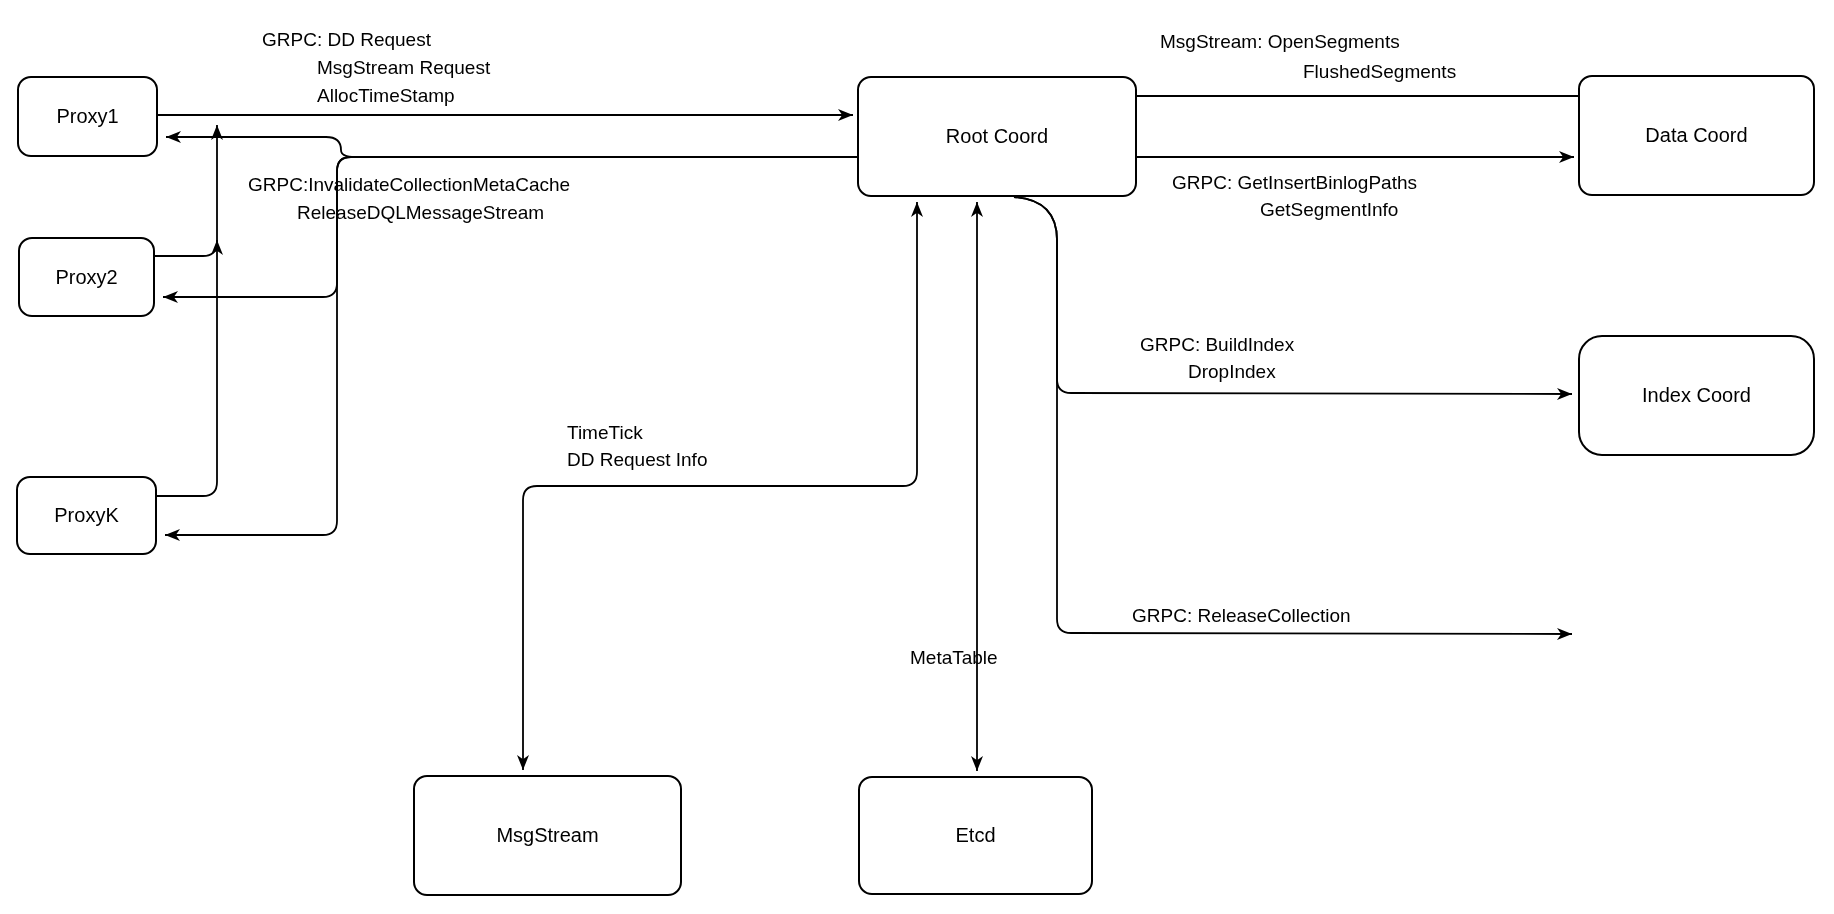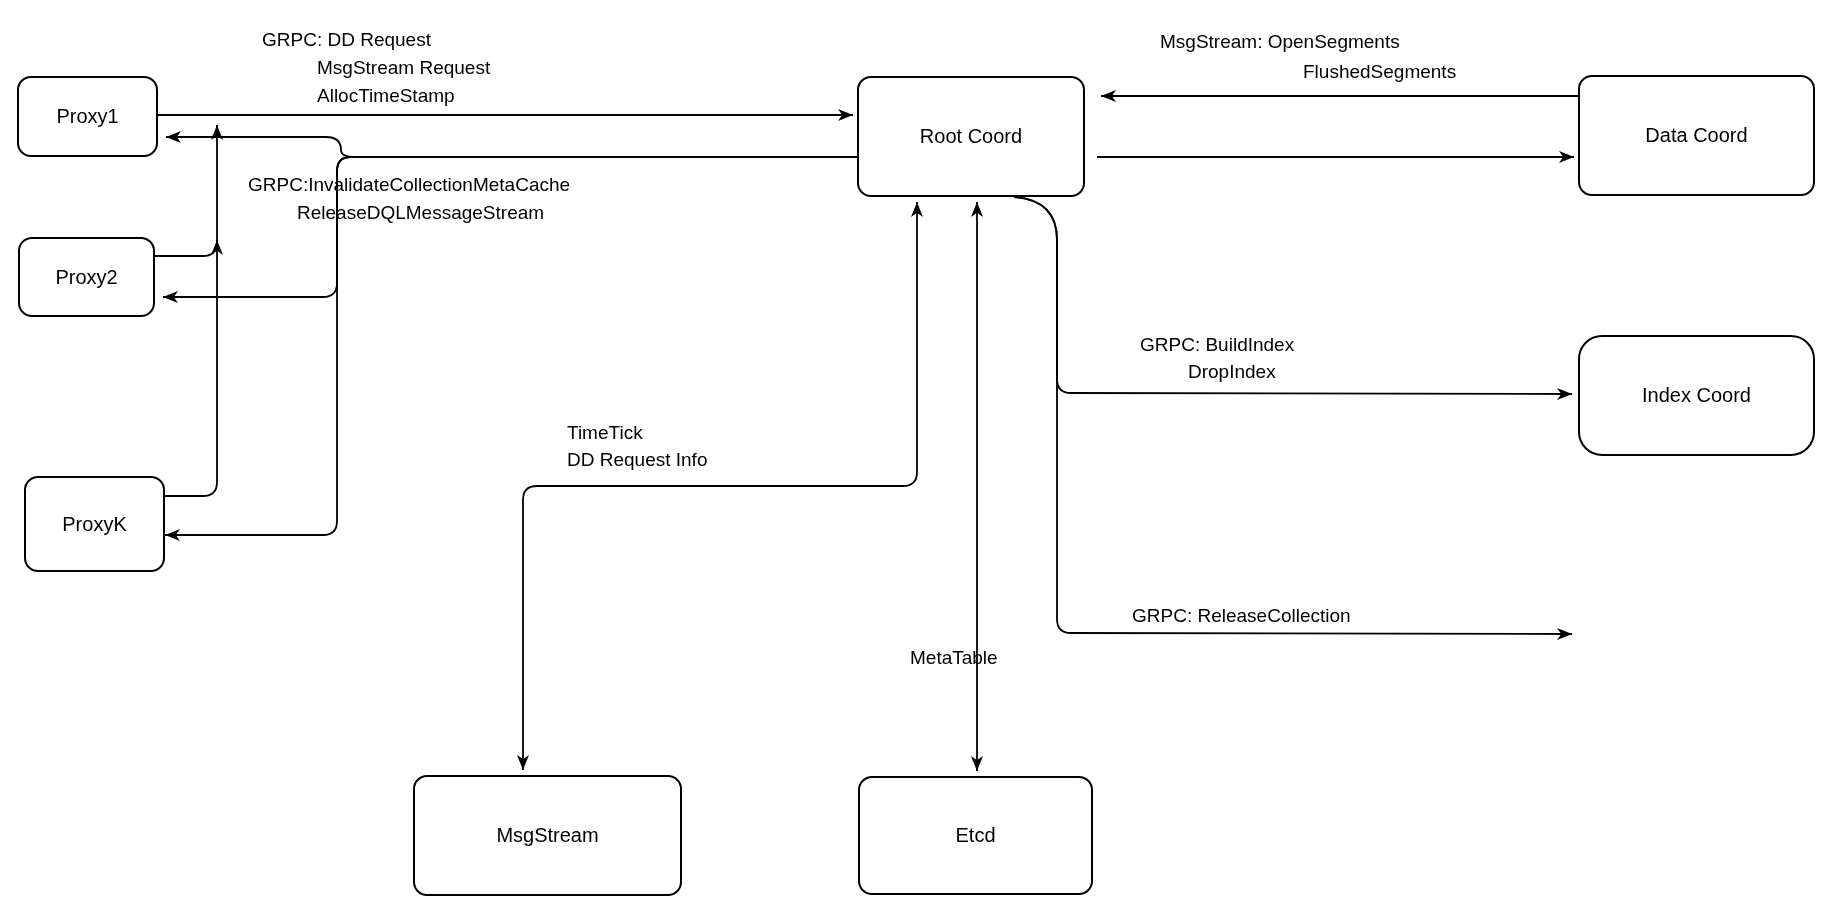--- a/index.html
+++ b/index.html
@@ -65,24 +65,24 @@
 
     <path class="edge" d="M 977 202 L 977 771" marker-start="url(#arr)" marker-end="url(#arr)"></path>
   </svg>
 
   <div class="node" style="left:17px;top:76px;width:141px;height:81px;">
     <span>Proxy1</span>
   </div>
   <div class="node" style="left:18px;top:237px;width:137px;height:80px;">
     <span>Proxy2</span>
   </div>
-  <div class="node" style="left:24px;top:476px;width:141px;height:96px;justify-content:center;">
+  <div class="node" style="left:16px;top:476px;width:141px;height:79px;justify-content:center;">
     <span>ProxyK</span>
   </div>
-  <div class="node" style="left:857px;top:76px;width:228px;height:121px;">
+  <div class="node" style="left:857px;top:76px;width:280px;height:121px;">
     <span>Root Coord</span>
   </div>
   <div class="node" style="left:1578px;top:75px;width:237px;height:121px;">
     <span>Data Coord</span>
   </div>
   <div class="node" style="left:1578px;top:335px;width:237px;height:121px;border-radius:24px;">
     <span>Index Coord</span>
   </div>
   <div class="node" style="left:413px;top:775px;width:269px;height:121px;">
     <span>MsgStream</span>
@@ -100,20 +100,24 @@
   <div class="edge-label" style="left:248px;top:171px;">
     <span>GRPC:InvalidateCollectionMetaCache</span>
     <span style="margin-left:49px;">ReleaseDQLMessageStream</span>
   </div>
 
   <div class="edge-label" style="left:1160px;top:27px;line-height:30px;">
     <span>MsgStream: OpenSegments</span>
     <span style="margin-left:143px;">FlushedSegments</span>
   </div>
 
+  <div class="edge-label" style="left:1172px;top:169px;line-height:27px;">
+    <span>GRPC: GetInsertBinlogPaths</span>
+    <span style="margin-left:88px;">GetSegmentInfo</span>
+  </div>
 
   <div class="edge-label" style="left:1140px;top:331px;line-height:27px;">
     <span>GRPC: BuildIndex</span>
     <span style="margin-left:48px;">DropIndex</span>
   </div>
 
   <div class="edge-label" style="left:1132px;top:602px;">
     <span>GRPC: ReleaseCollection</span>
   </div>
 

